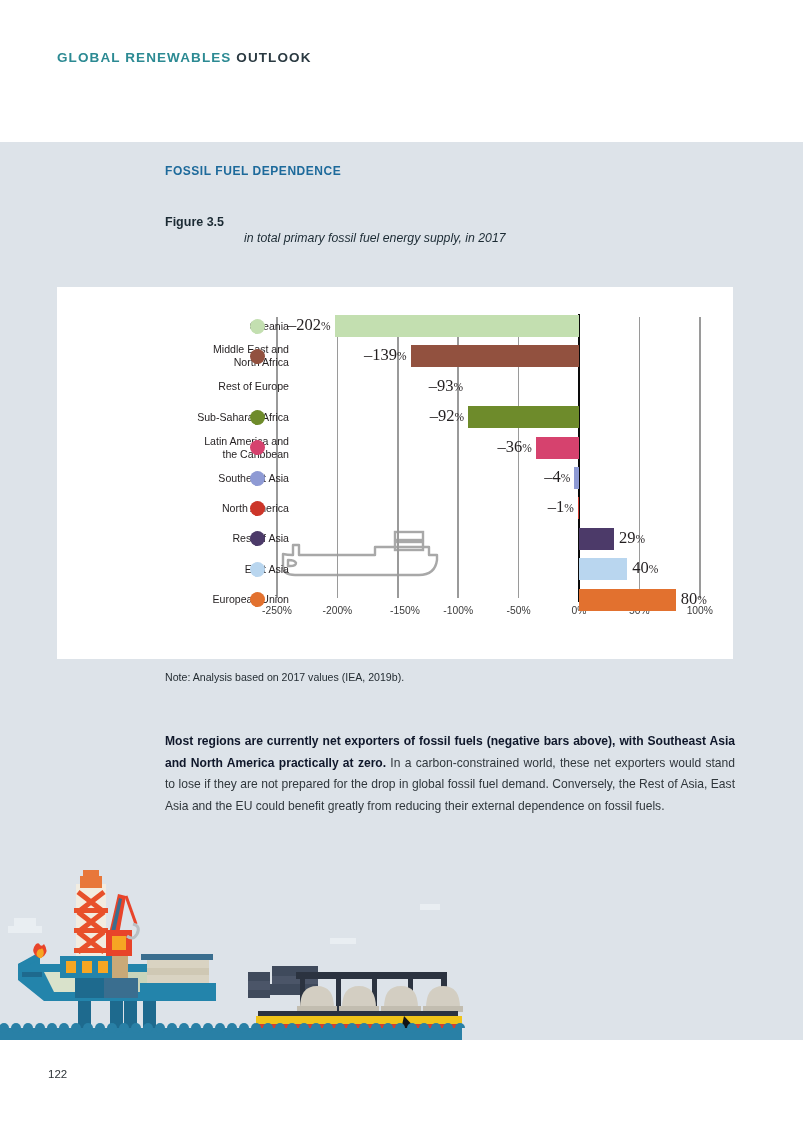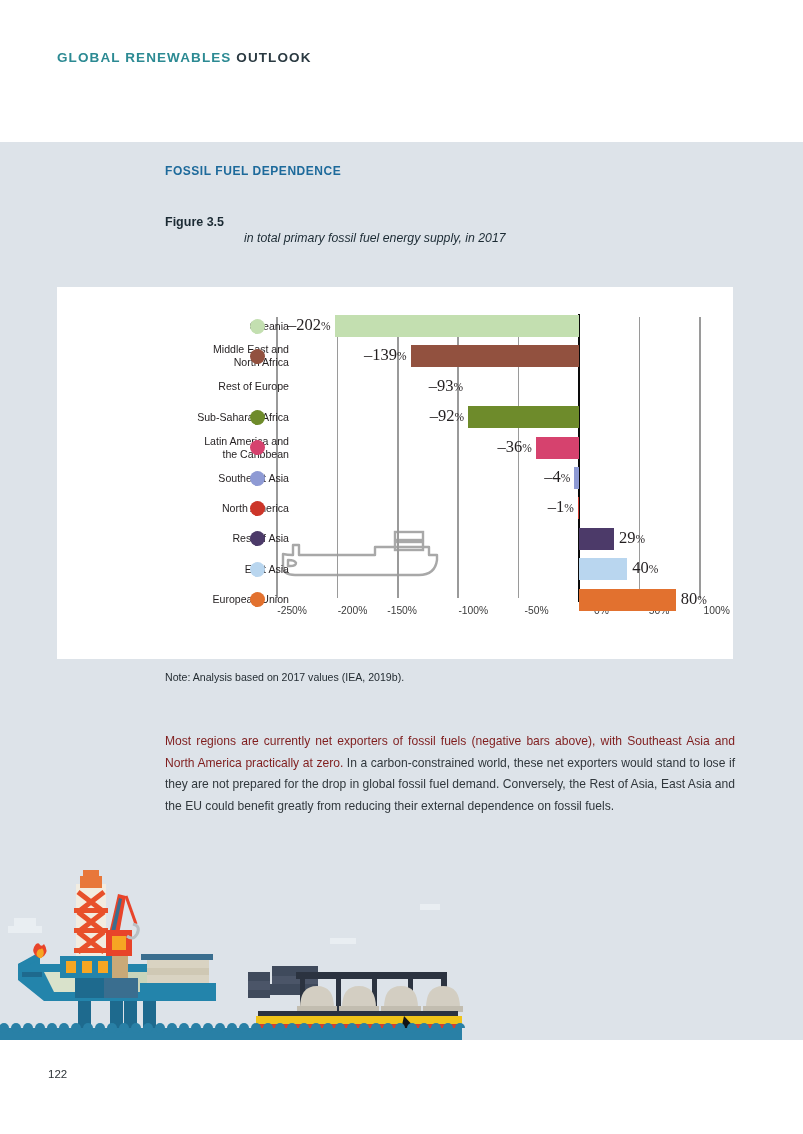--- a/index.html
+++ b/index.html
@@ -38,32 +38,32 @@
   .dot{position:absolute;width:15px;height:15px;border-radius:50%;}
 
   .gridline{position:absolute;width:1.6px;background:#9a9a9a;top:30px;height:281px;}
   .zeroline{position:absolute;width:2.4px;background:#0a0a0a;top:27px;height:288px;}
 
   .bar{position:absolute;height:22px;}
   .val{position:absolute;font-size:16.5px;color:#231f20;white-space:nowrap;
        font-family:"Liberation Serif", serif;}
   .val .pct{font-size:11.5px;}
 
-  .ticklbl{position:absolute;top:318px;font-size:10.3px;color:#3a3a3a;text-align:right;
+  .ticklbl{position:absolute;top:318px;font-size:10.3px;color:#3a3a3a;text-align:center;
            width:60px;}
 
   .shipmark{position:absolute;left:222px;top:243px;}
 
   
   .note{position:absolute;left:165px;top:671px;font-size:10.6px;color:#242d33;}
 
   
   .body{position:absolute;left:165px;top:731px;width:570px;font-size:12.1px;
         line-height:1.78;color:#30373c;text-align:justify;}
-  .body b{color:#7f1d1d;font-weight:400;}
+  .body b{color:#0f172a;font-weight:700;}
 
   
   .illus{position:absolute;left:0;top:868px;width:803px;height:172px;overflow:hidden;}
 
   
   .pageno{position:absolute;left:48px;top:1068px;font-size:11.5px;color:#2d3338;}
 </style>
 </head>
 <body>
 
@@ -94,21 +94,21 @@
         <rect x="116" y="2" width="28" height="8" fill="none" stroke="#a8a8a8" stroke-width="2.4"></rect>
         <rect x="116" y="12" width="28" height="8" fill="none" stroke="#a8a8a8" stroke-width="2.4"></rect>
       </svg>
     </div>
 
   <div class="gridline" style="left: 219.2px;"></div>
       <div class="ticklbl" style="left: 190px;">-250%</div>
       <div class="gridline" style="left: 279.6px;"></div>
       <div class="ticklbl" style="left: 250.4px;">-200%</div>
       <div class="gridline" style="left: 340px;"></div>
-      <div class="ticklbl" style="left: 300px;">-150%</div>
+      <div class="ticklbl" style="left: 318px;">-150%</div>
       <div class="gridline" style="left: 400.4px;"></div>
       <div class="ticklbl" style="left: 371.2px;">-100%</div>
       <div class="gridline" style="left: 460.8px;"></div>
       <div class="ticklbl" style="left: 431.6px;">-50%</div>
       <div class="zeroline" style="left: 520.8px;"></div>
       <div class="ticklbl" style="left: 492px;">0%</div>
       <div class="gridline" style="left: 581.6px;"></div>
       <div class="ticklbl" style="left: 552.4px;">50%</div>
       <div class="gridline" style="left: 642px;"></div>
       <div class="ticklbl" style="left: 612.8px;">100%</div>

